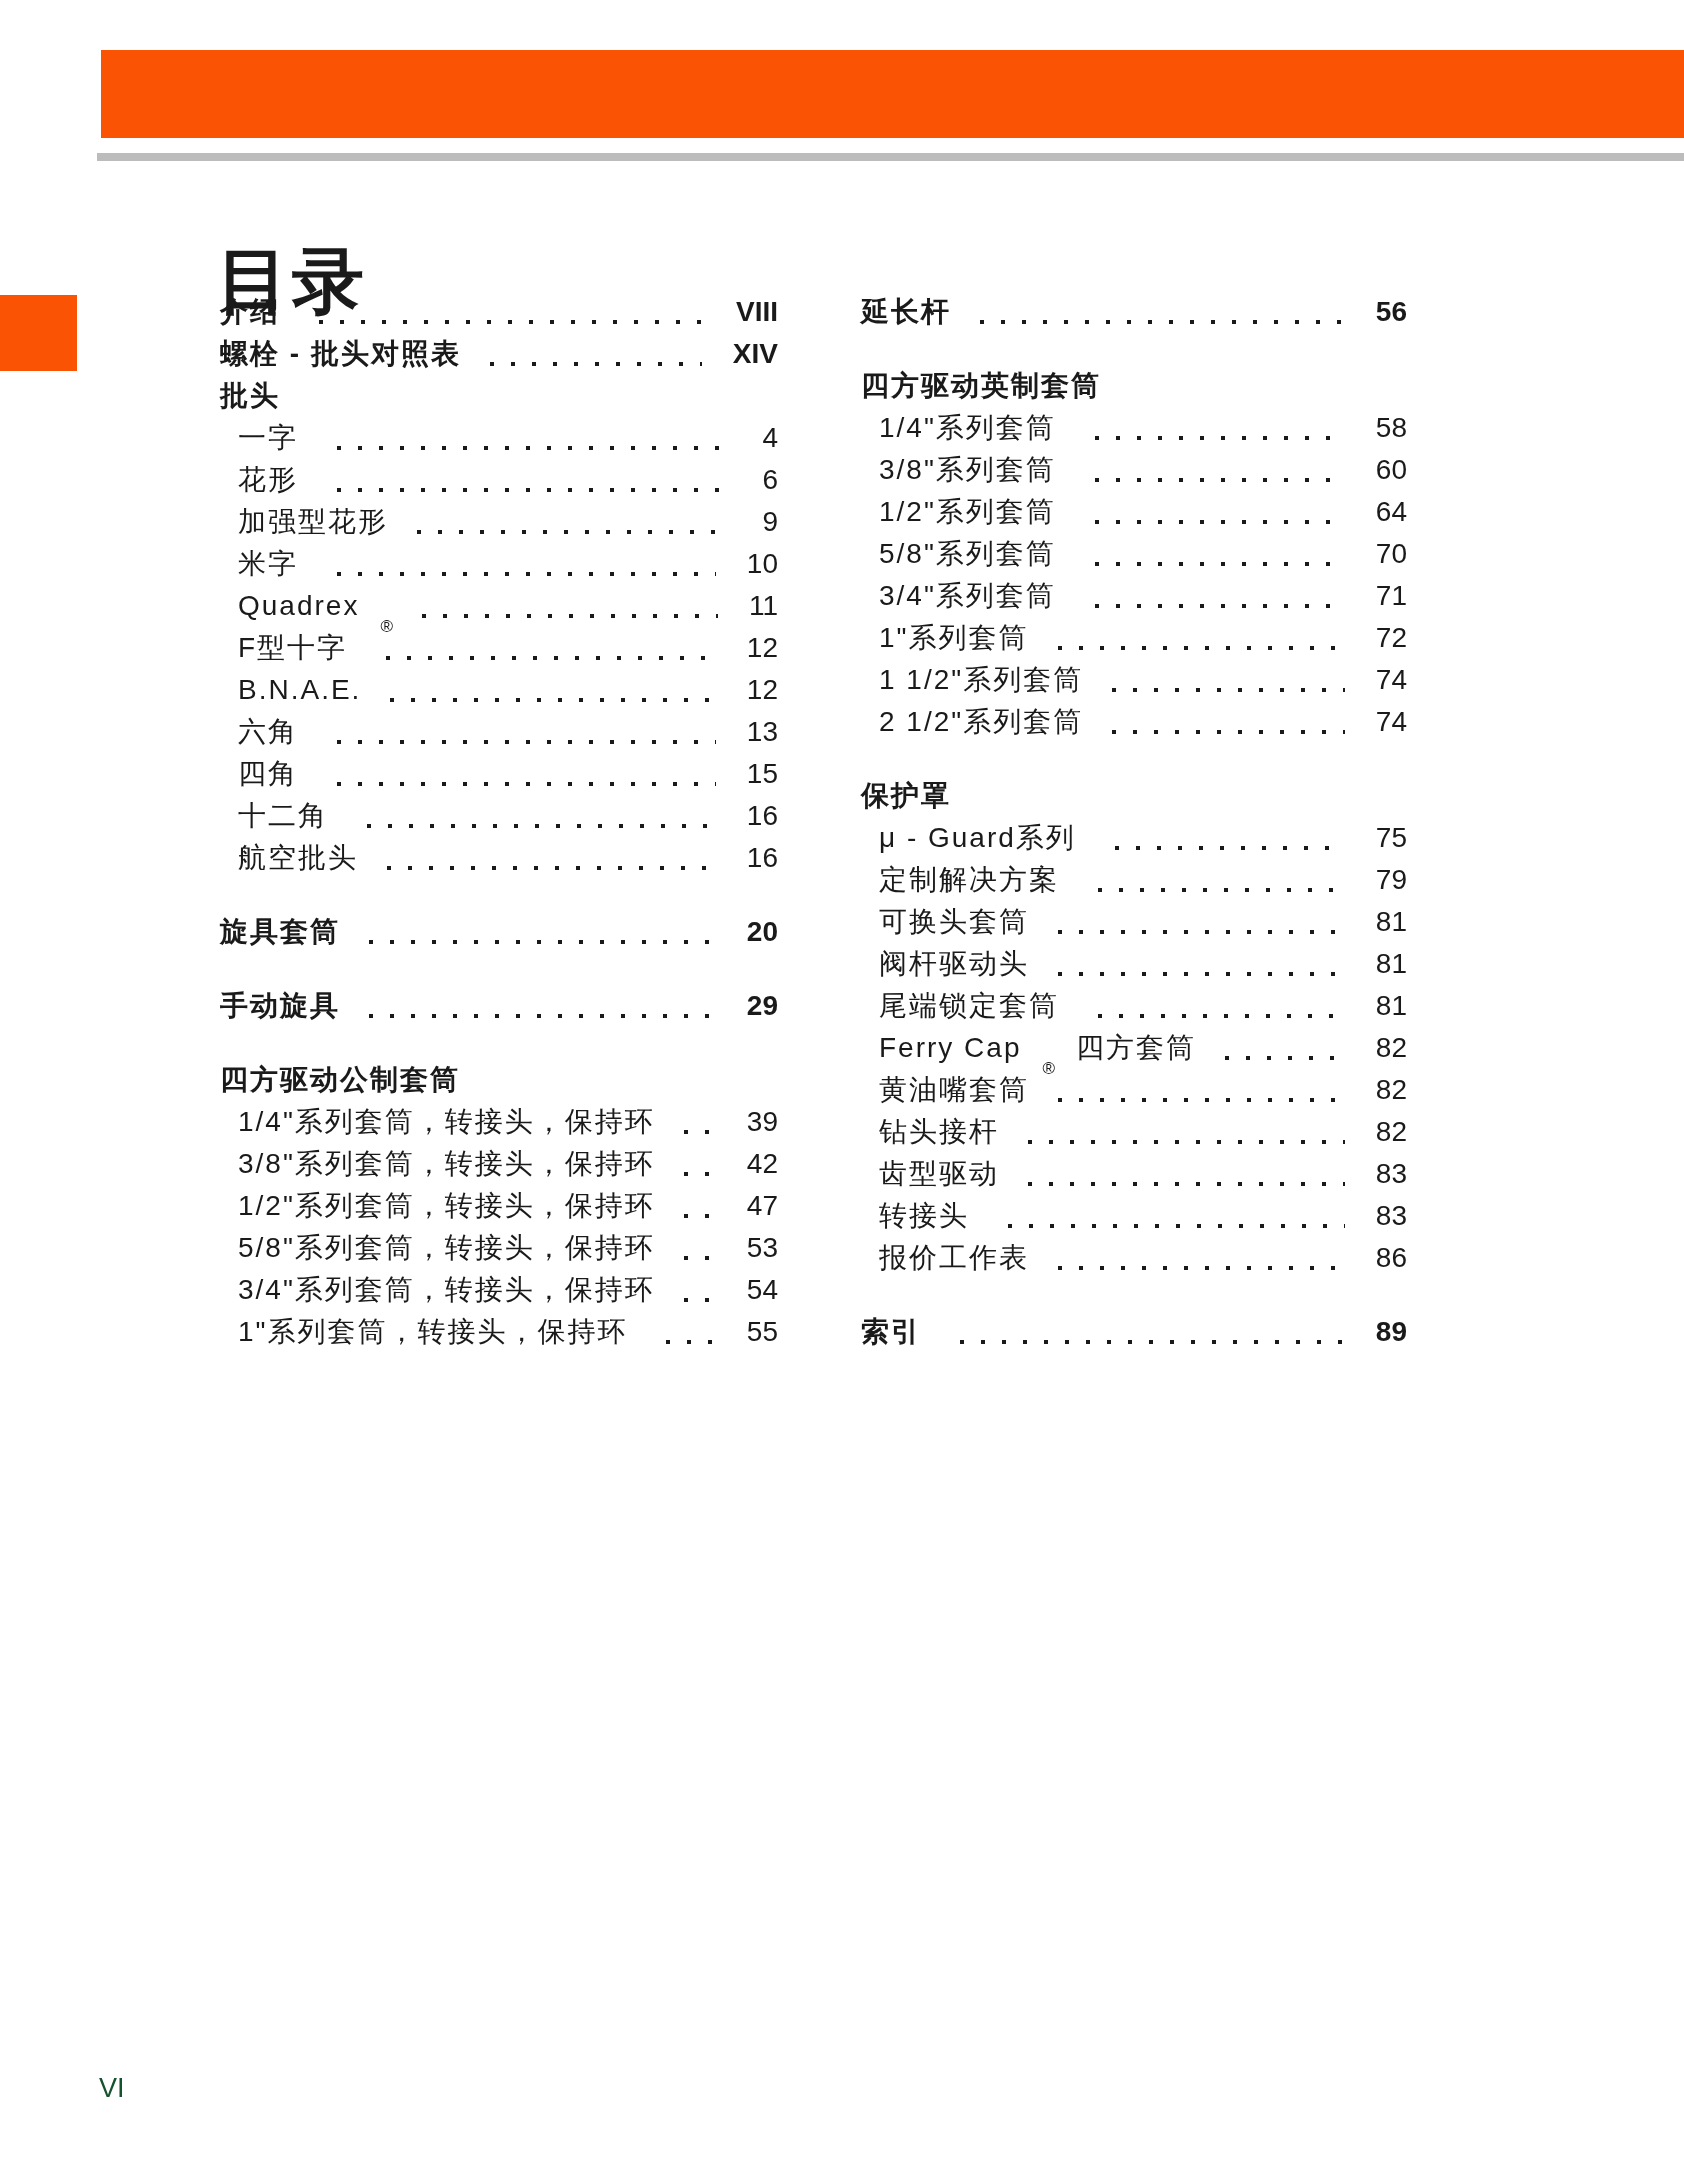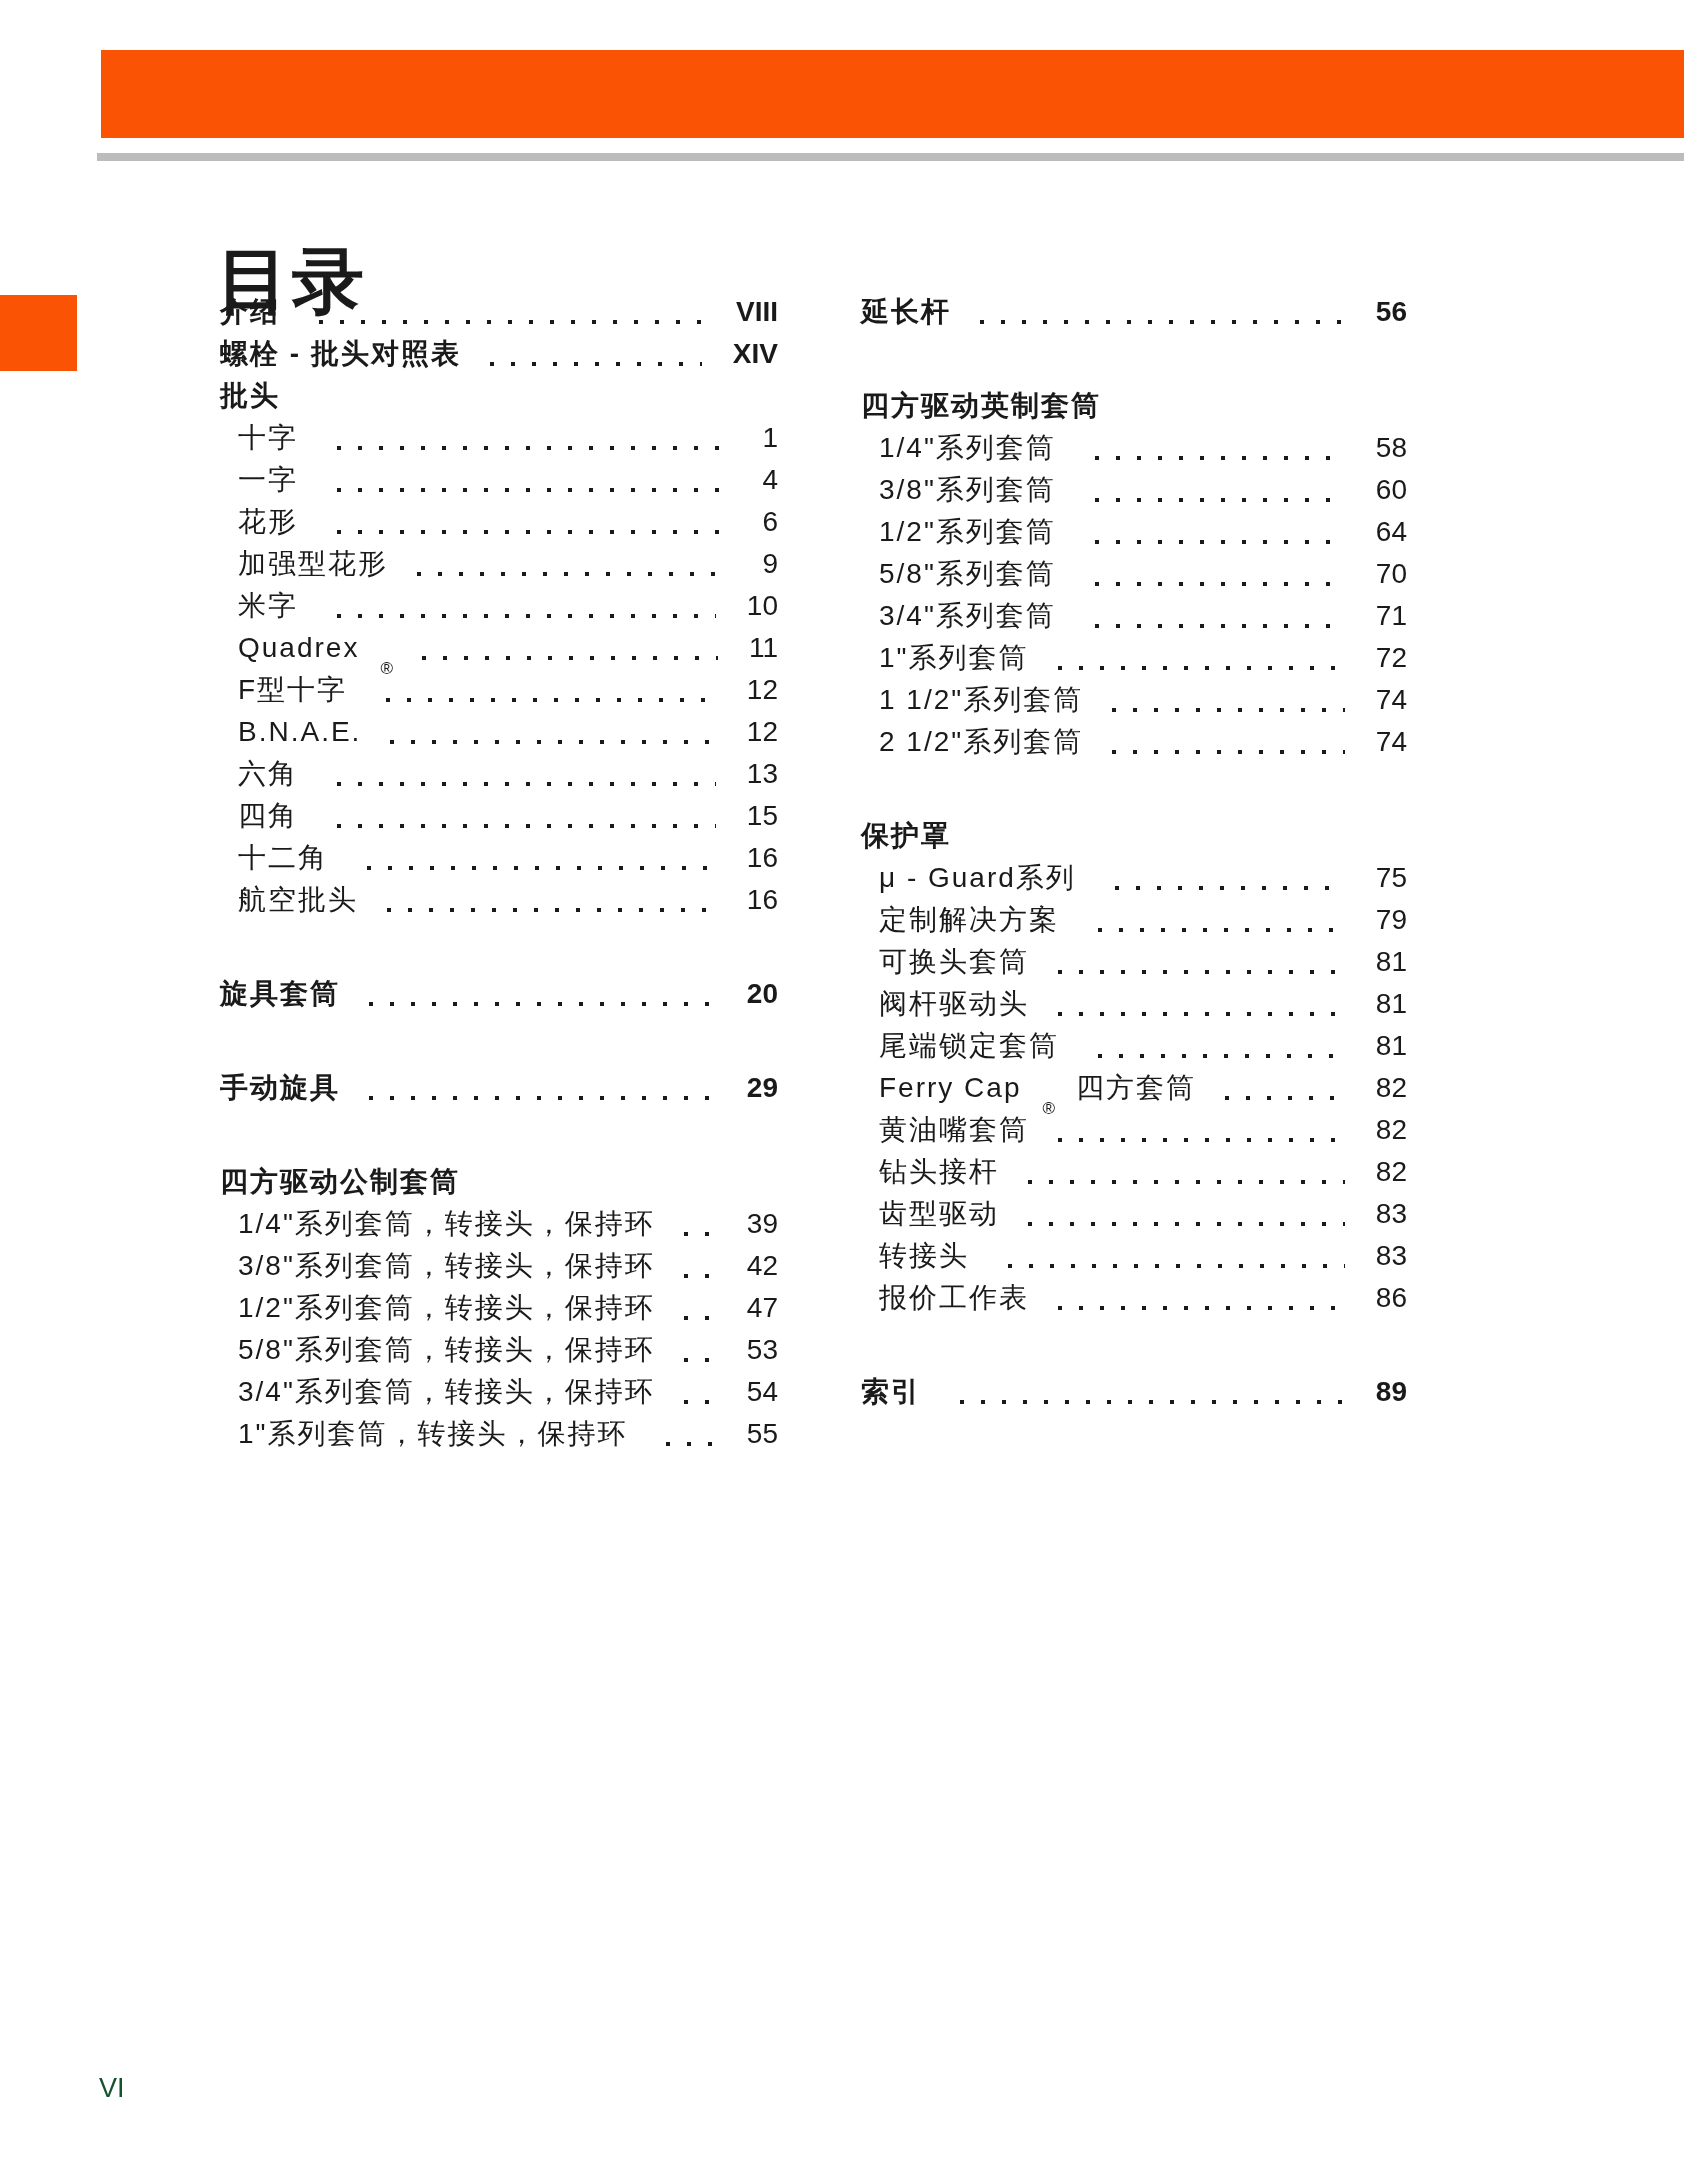--- a/index.html
+++ b/index.html
@@ -33,21 +33,21 @@
     font-size:28px;
   }
   .col.left{left:220px;width:558px;}
   .col.right{left:861px;width:546px;}
   .row{
     display:flex;align-items:flex-end;
     height:42px;line-height:42px;
     white-space:nowrap;
     gap:21px;
   }
-  .row.g{margin-top:52px;}
+  .row.g{margin-top:32px;}
   .row.s{padding-left:18px;}
   .row.b{font-weight:700;}
   .lbl{white-space:pre;letter-spacing:2px;}
   .reg{font-size:17px;vertical-align:super;line-height:0;letter-spacing:0;}
   .dots{
     flex:1 1 auto;
     height:4px;
     margin:0 10px 9px 8px;
     background-image:repeating-linear-gradient(90deg,#1a1a1a 0 4px,transparent 4px 21px);
   }
@@ -74,25 +74,20 @@
     </div>
   <div class="row b">
       <span class="lbl">螺栓 - 批头对照表</span>
       <span class="dots"></span>
       <span class="pg">XIV</span>
     </div>
   <div class="row b">
       <span class="lbl">批头</span>
     </div>
   <div class="row s">
-      <span class="lbl">十字 </span>
-      <span class="dots"></span>
-      <span class="pg">1</span>
-    </div>
-  <div class="row s">
       <span class="lbl">一字 </span>
       <span class="dots"></span>
       <span class="pg">4</span>
     </div>
   <div class="row s">
       <span class="lbl">花形 </span>
       <span class="dots"></span>
       <span class="pg">6</span>
     </div>
   <div class="row s">

